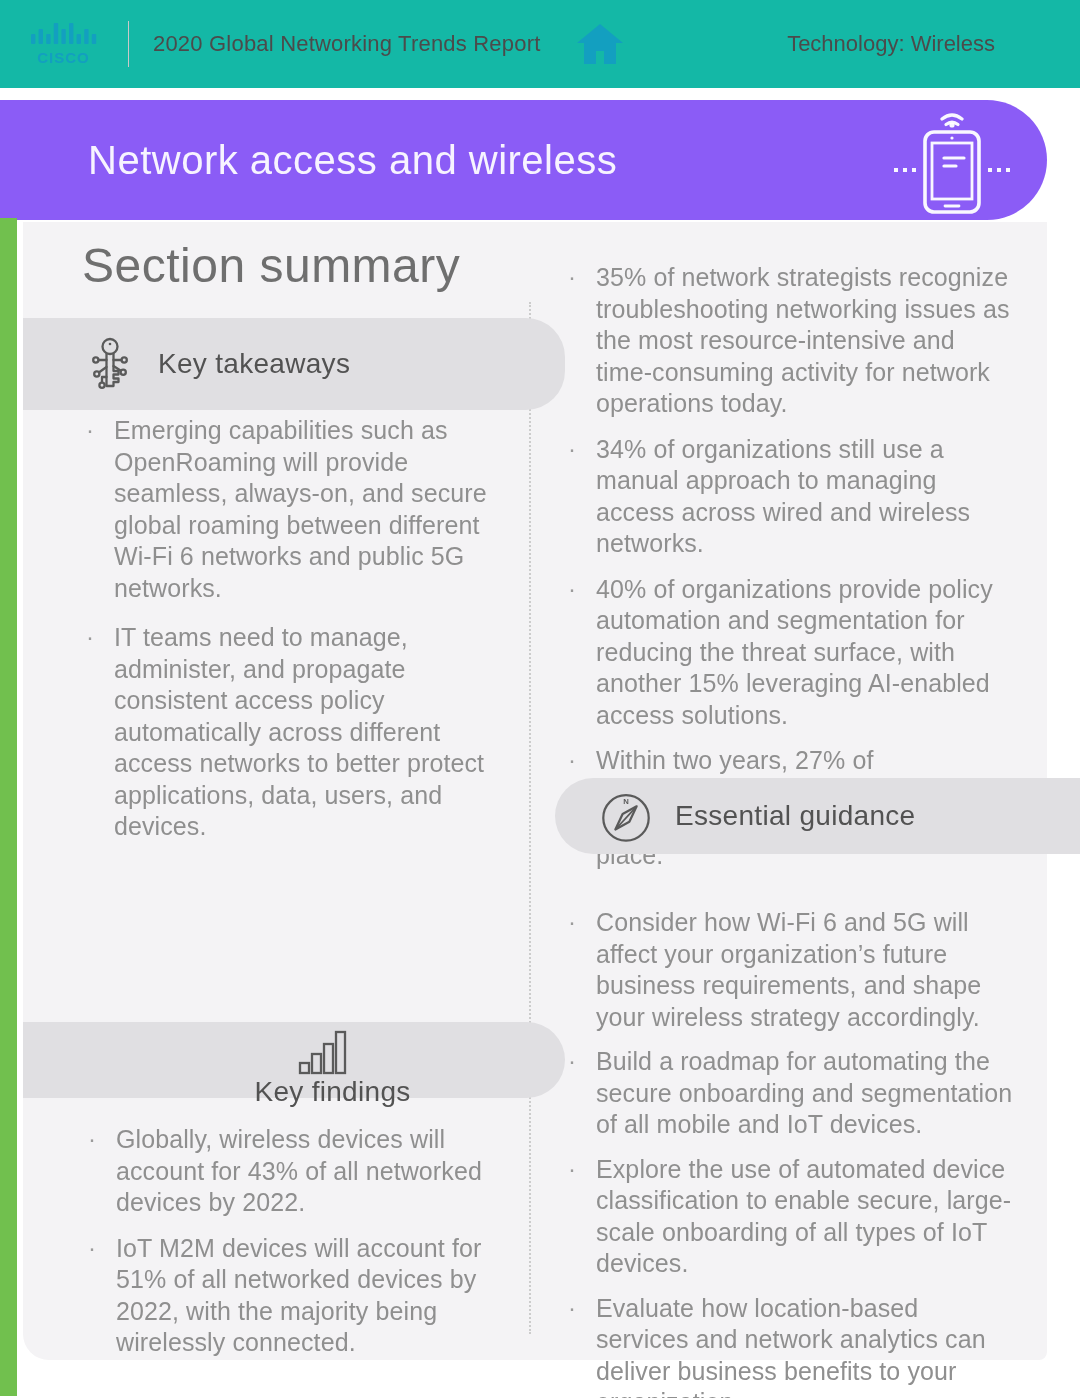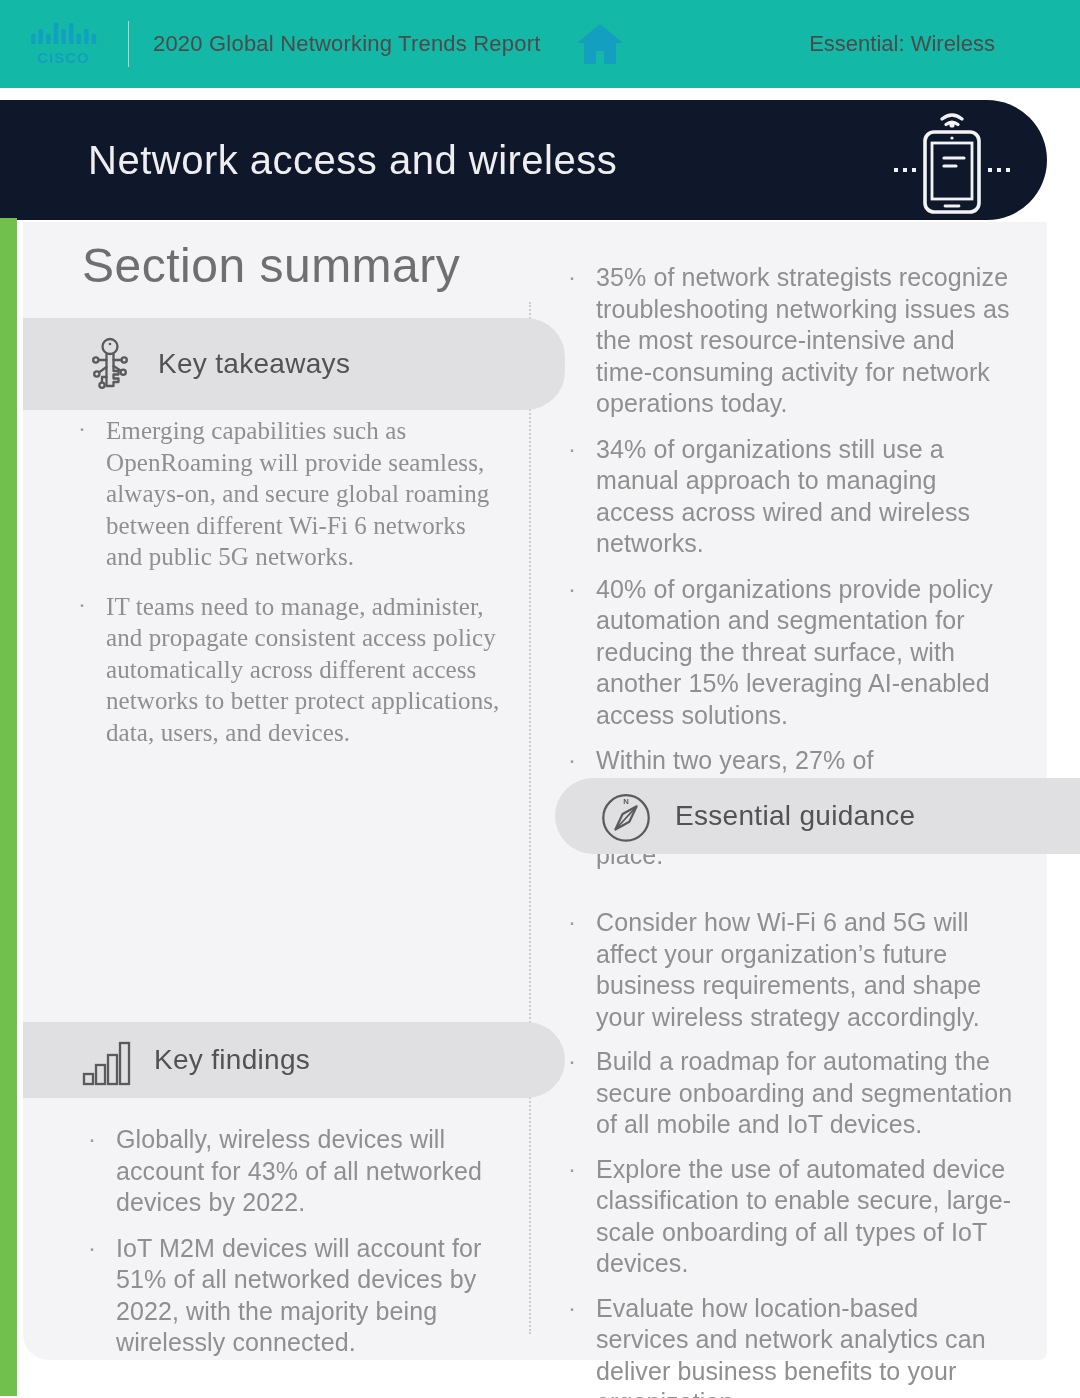--- a/index.html
+++ b/index.html
@@ -9,21 +9,21 @@
   
   .header{position:absolute;left:0;top:0;width:1080px;height:88px;background:#14b8a6;
           display:flex;align-items:center;}
   .logo-wrap{margin-left:30px;display:flex;align-items:center;}
   .logo-divider{width:1px;height:46px;background:#c9c9c9;margin-left:20px;}
   .report-title{margin-left:24px;font-size:22px;color:#4b4b4b;letter-spacing:.2px;}
   .home-btn{margin-left:36px;display:flex;align-items:center;cursor:pointer;}
   .context-label{margin-left:auto;margin-right:85px;font-size:22px;color:#4b4b4b;}
 
   
-  .banner{position:absolute;left:0;top:100px;width:1047px;height:120px;background:#0f172a;
+  .banner{position:absolute;left:0;top:100px;width:1047px;height:120px;background:#8b5cf6;
           border-radius:0 60px 60px 0;}
   .banner-title{position:absolute;left:88px;top:50%;transform:translateY(-50%);
                 font-size:40px;font-weight:300;color:rgba(255,255,255,.93);letter-spacing:.5px;}
   .banner-icon{position:absolute;left:872px;top:10px;}
 
   
   .side-strip{position:absolute;left:0;top:218px;width:17px;height:1178px;background:#71c04e;}
 
   
   .card{position:absolute;left:23px;top:222px;width:1024px;height:1138px;
@@ -31,31 +31,31 @@
   .section-title{position:absolute;left:82px;top:238px;font-size:48px;font-weight:300;
                  color:#6f6f6f;letter-spacing:.5px;}
   .column-divider{position:absolute;left:529px;top:302px;height:1032px;width:0;
                   border-left:2px dotted #cccccc;}
 
   
   .pill{position:absolute;background:#e0dfe2;display:flex;align-items:center;}
   .pill-right{border-radius:0 39px 39px 0;}
   .pill-left{border-radius:39px 6px 6px 39px;}
   .pill-takeaways{left:23px;top:318px;width:485px;height:92px;padding-left:57px;}
-  .pill-findings{left:23px;top:1022px;width:485px;height:76px;padding-left:57px;}
+  .pill-findings{left:23px;top:1022px;width:485px;height:76px;padding-left:57px;flex-direction:column;}
   .pill-guidance{left:555px;top:778px;width:492px;height:76px;padding-left:42px;}
   .pill-label{font-size:28px;font-weight:400;color:#525252;margin-left:20px;letter-spacing:.3px;}
   .pill-icon{flex:0 0 auto;display:flex;align-items:center;}
 
   
   ul.blist{list-style:none;margin:0;padding:0;position:absolute;}
   ul.blist li{position:relative;padding-left:30px;font-size:25px;line-height:31.5px;
               color:#8f8f8f;letter-spacing:.1px;}
   ul.blist li::before{content:"\00B7";position:absolute;left:2px;top:-1px;font-size:24px;color:#9b9b9b;}
-  .list-takeaways{left:76px;top:415px;width:428px;font-family:Liberation Serif, serif;}
+  .list-takeaways{left:84px;top:415px;width:428px;}
   .list-takeaways li{margin-bottom:18px;}
   .list-findings{left:86px;top:1124px;width:432px;}
   .list-findings li{margin-bottom:14px;}
   .list-stats{left:566px;top:262px;width:446px;}
   .list-stats li{margin-bottom:14px;}
   .list-guidance{left:566px;top:907px;width:450px;}
   .list-guidance li{margin-bottom:13px;}
 
   
   .watermark{position:absolute;right:6px;top:1338px;font-size:37px;font-weight:700;
@@ -86,21 +86,21 @@
         <text x="33.5" y="45" text-anchor="middle" font-family="Liberation Sans, sans-serif" font-size="15" font-weight="bold" letter-spacing="1" fill="#139fc0">CISCO</text>
       </svg>
     </div>
     <div class="logo-divider"></div>
     <div class="report-title">2020 Global Networking Trends Report</div>
     <div class="home-btn">
       <svg width="46" height="40" viewBox="0 0 46 40">
         <path fill="#139fc0" d="M23 0 L46 19 H39 V40 H27 V27 H19 V40 H7 V19 H0 Z"></path>
       </svg>
     </div>
-    <div class="context-label">Essential: Wireless</div>
+    <div class="context-label">Technology: Wireless</div>
   </div>
 
   <div class="banner">
     <div class="banner-title">Network access and wireless</div>
     <div class="banner-icon">
       <svg width="160" height="104" viewBox="0 0 160 104" fill="none" stroke="rgba(255,255,255,.95)" stroke-width="3.6" stroke-linecap="round">
 
         <g stroke="none" fill="rgba(255,255,255,.95)">
           <rect x="22" y="58" width="4" height="4"></rect>
             <rect x="31" y="58" width="4" height="4"></rect>

